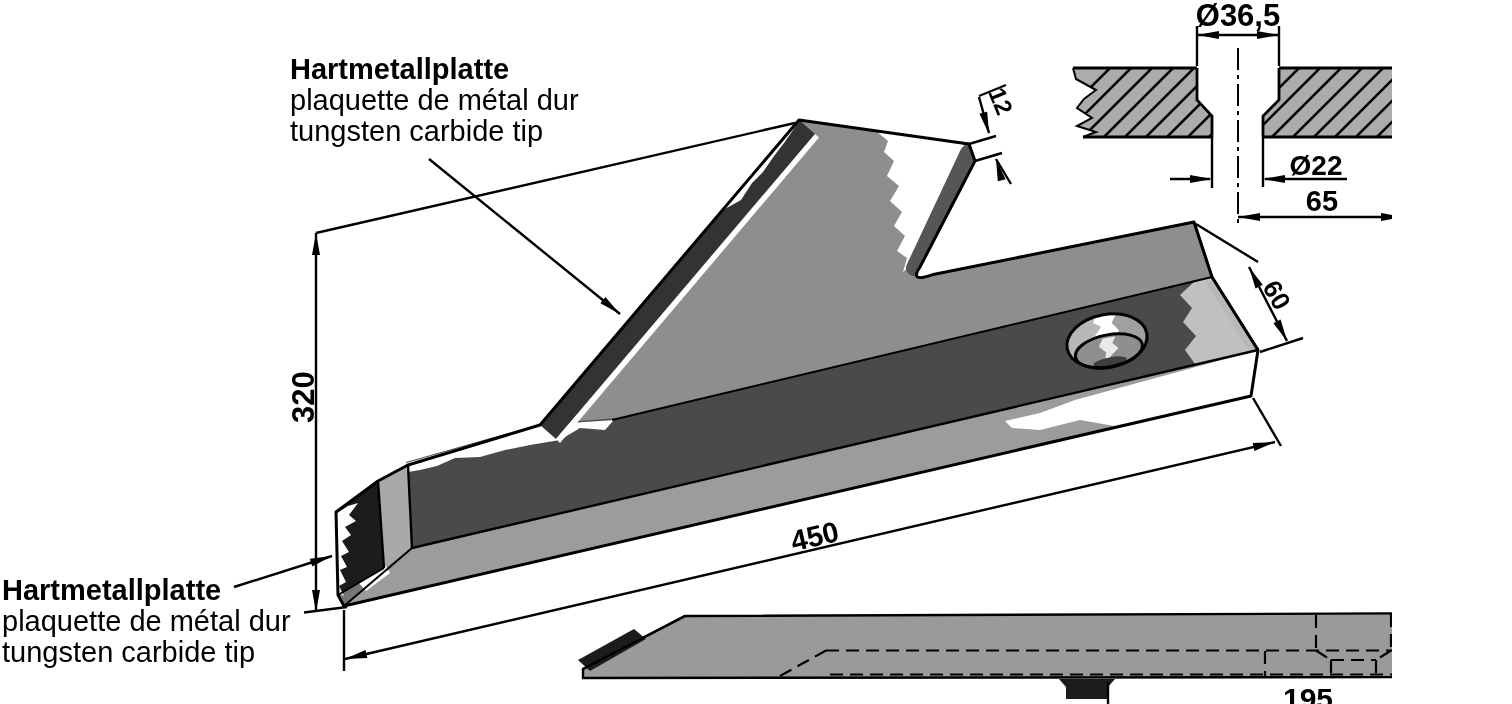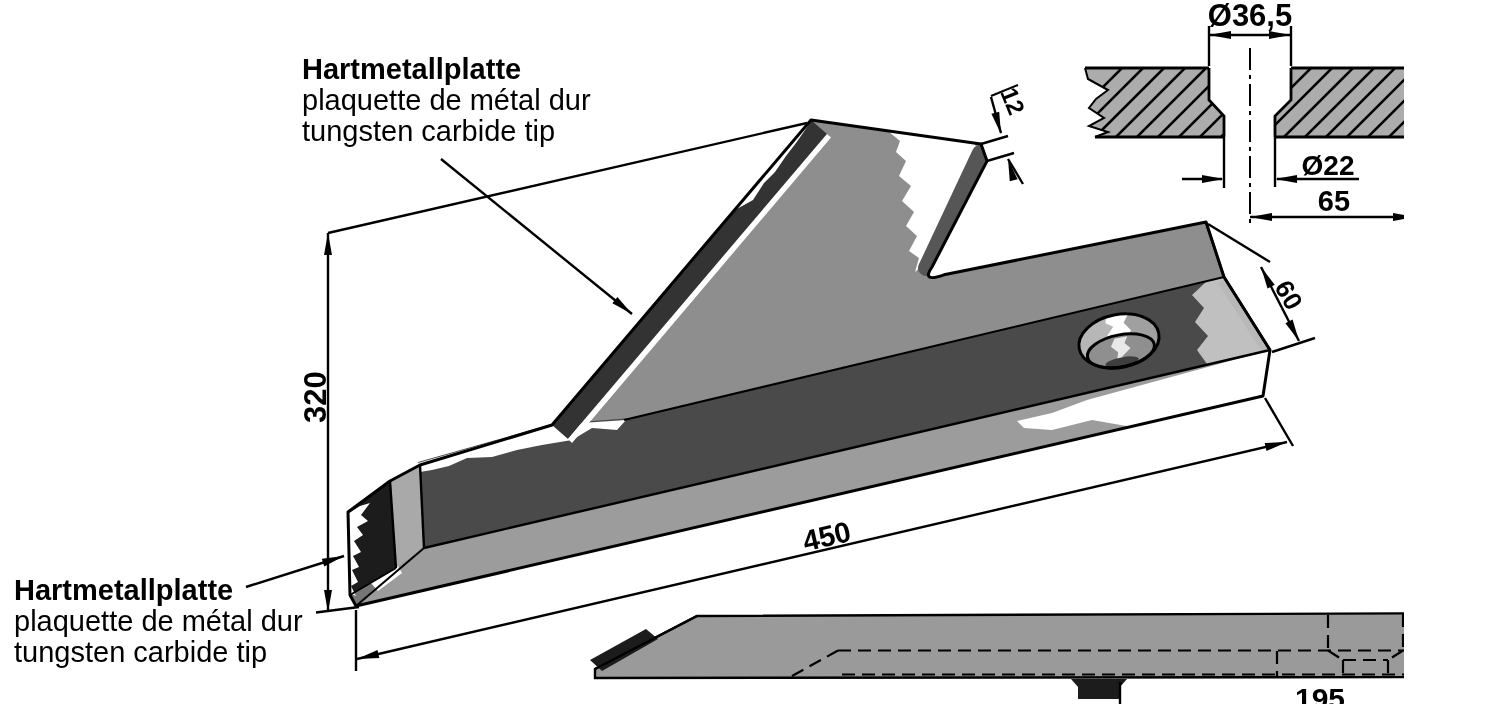--- a/index.html
+++ b/index.html
@@ -1,17 +1,17 @@
 <!DOCTYPE html>
 <html><head>
 <meta charset="utf-8">
 <style>
   html,body{margin:0;padding:0;background:#fff;}
   .stage{position:relative;width:1392px;height:704px;background:#fff;overflow:hidden;
-         font-family:"Liberation Sans", sans-serif;padding-left:12px;}
+         font-family:"Liberation Sans", sans-serif;}
   svg{display:block;}
   text{font-family:"Liberation Sans", sans-serif;fill:#000;}
   .dimtxt{font-weight:bold;}
 </style>
 </head>
 <body>
 
 <div class="stage">
 <svg width="1512" height="704" viewBox="0 0 1512 704">
 

